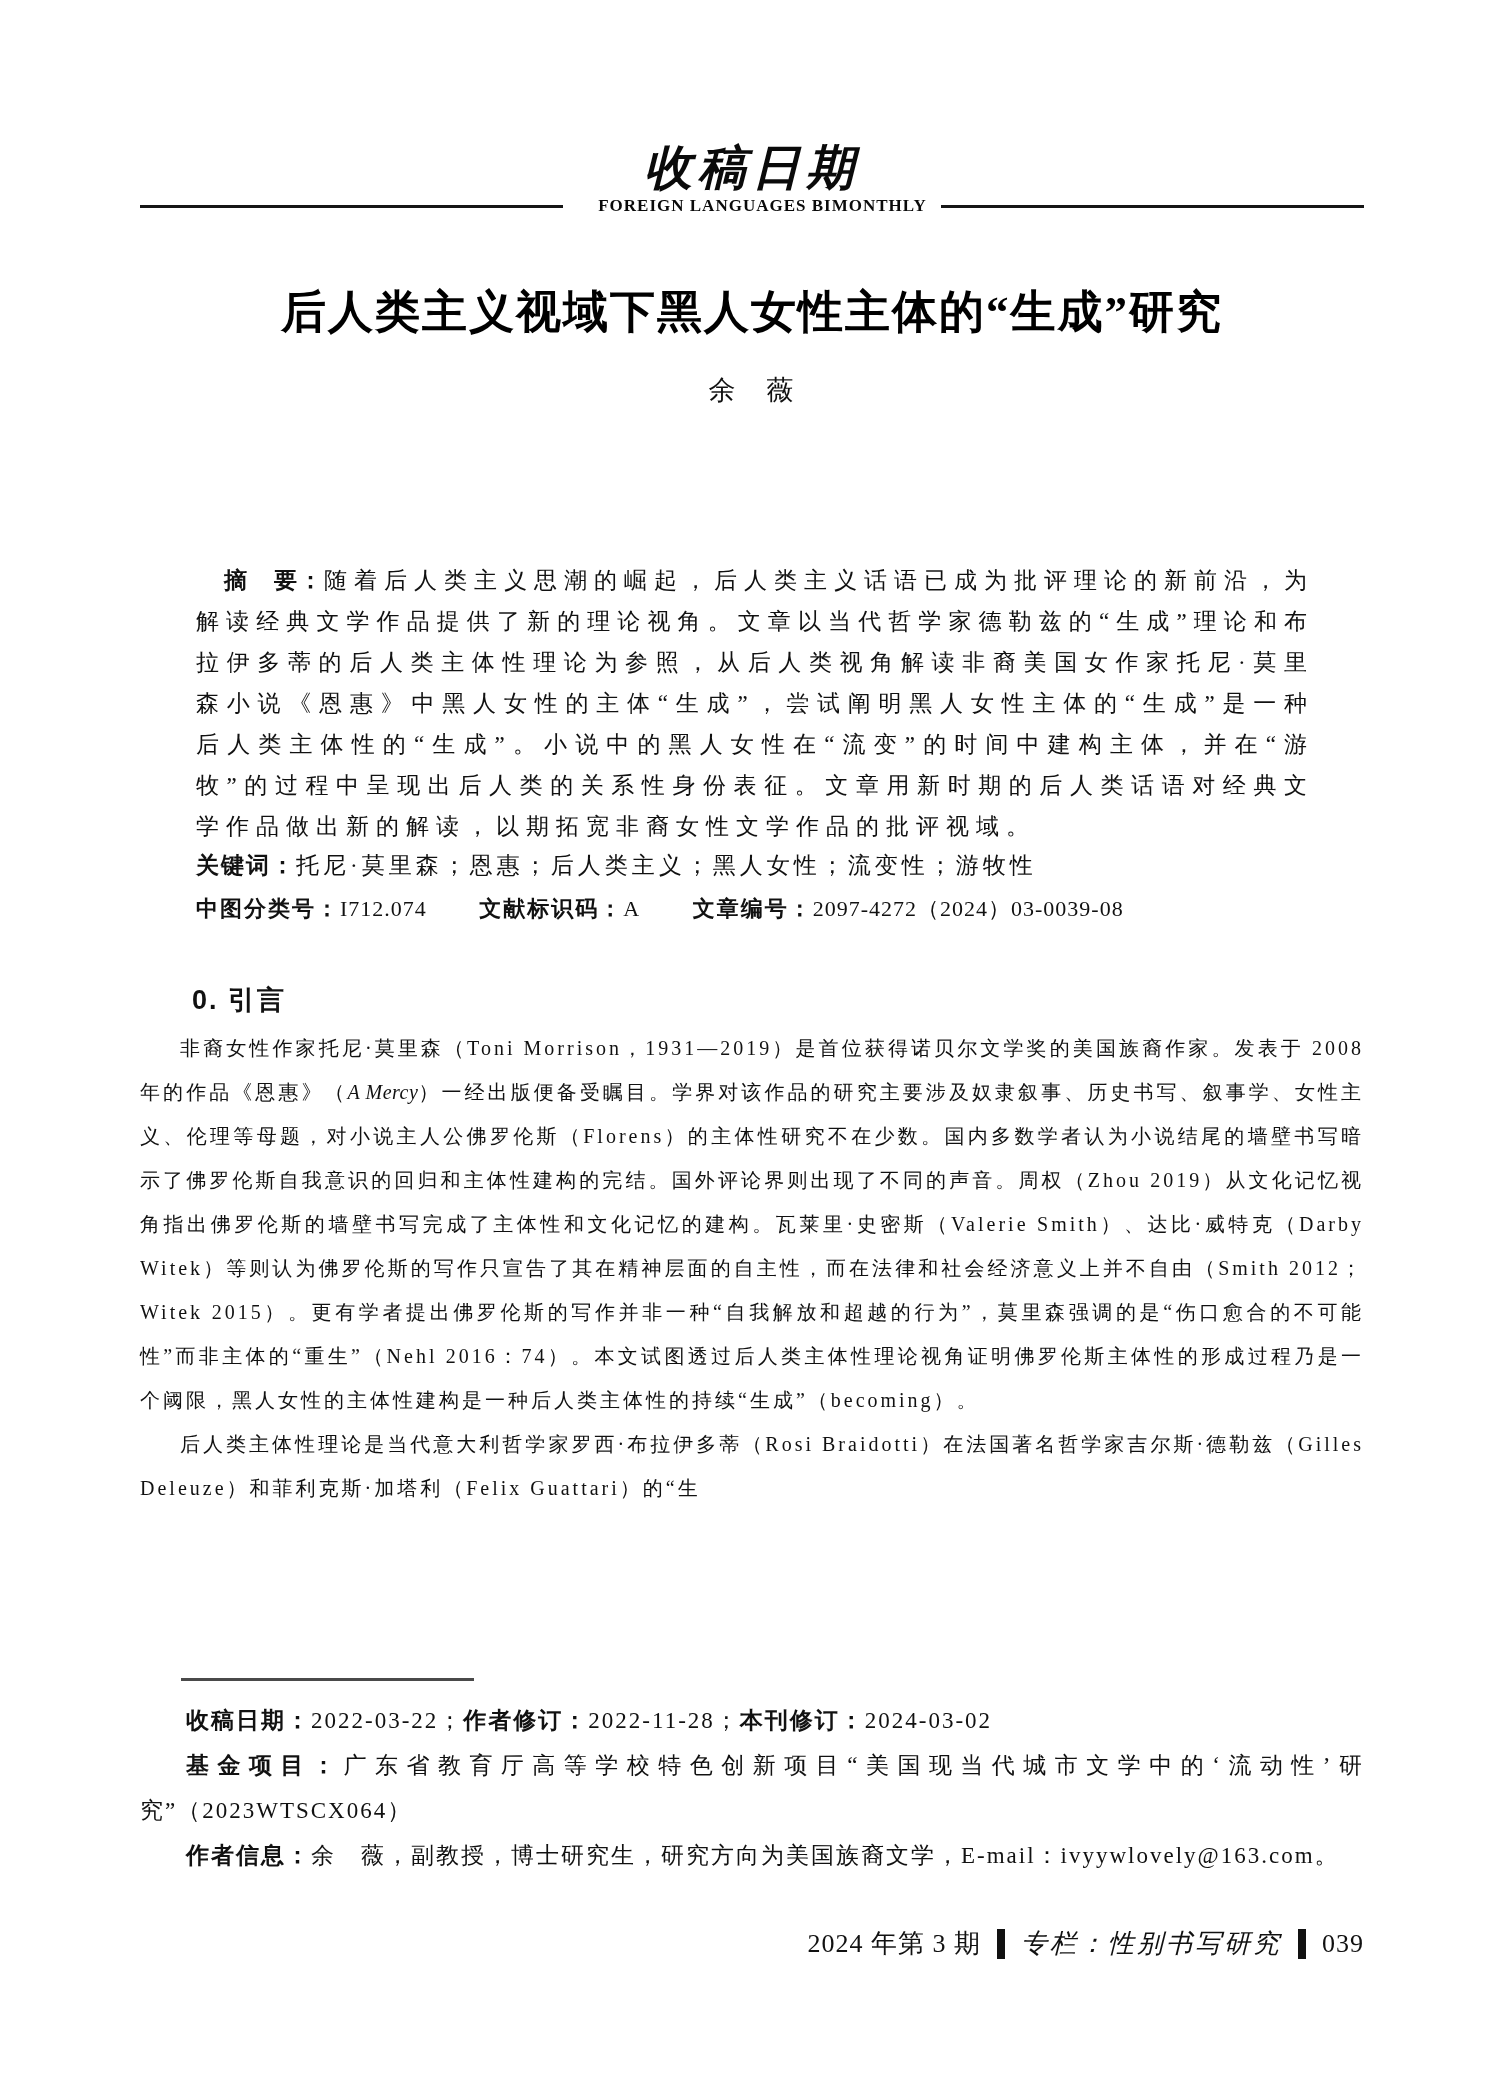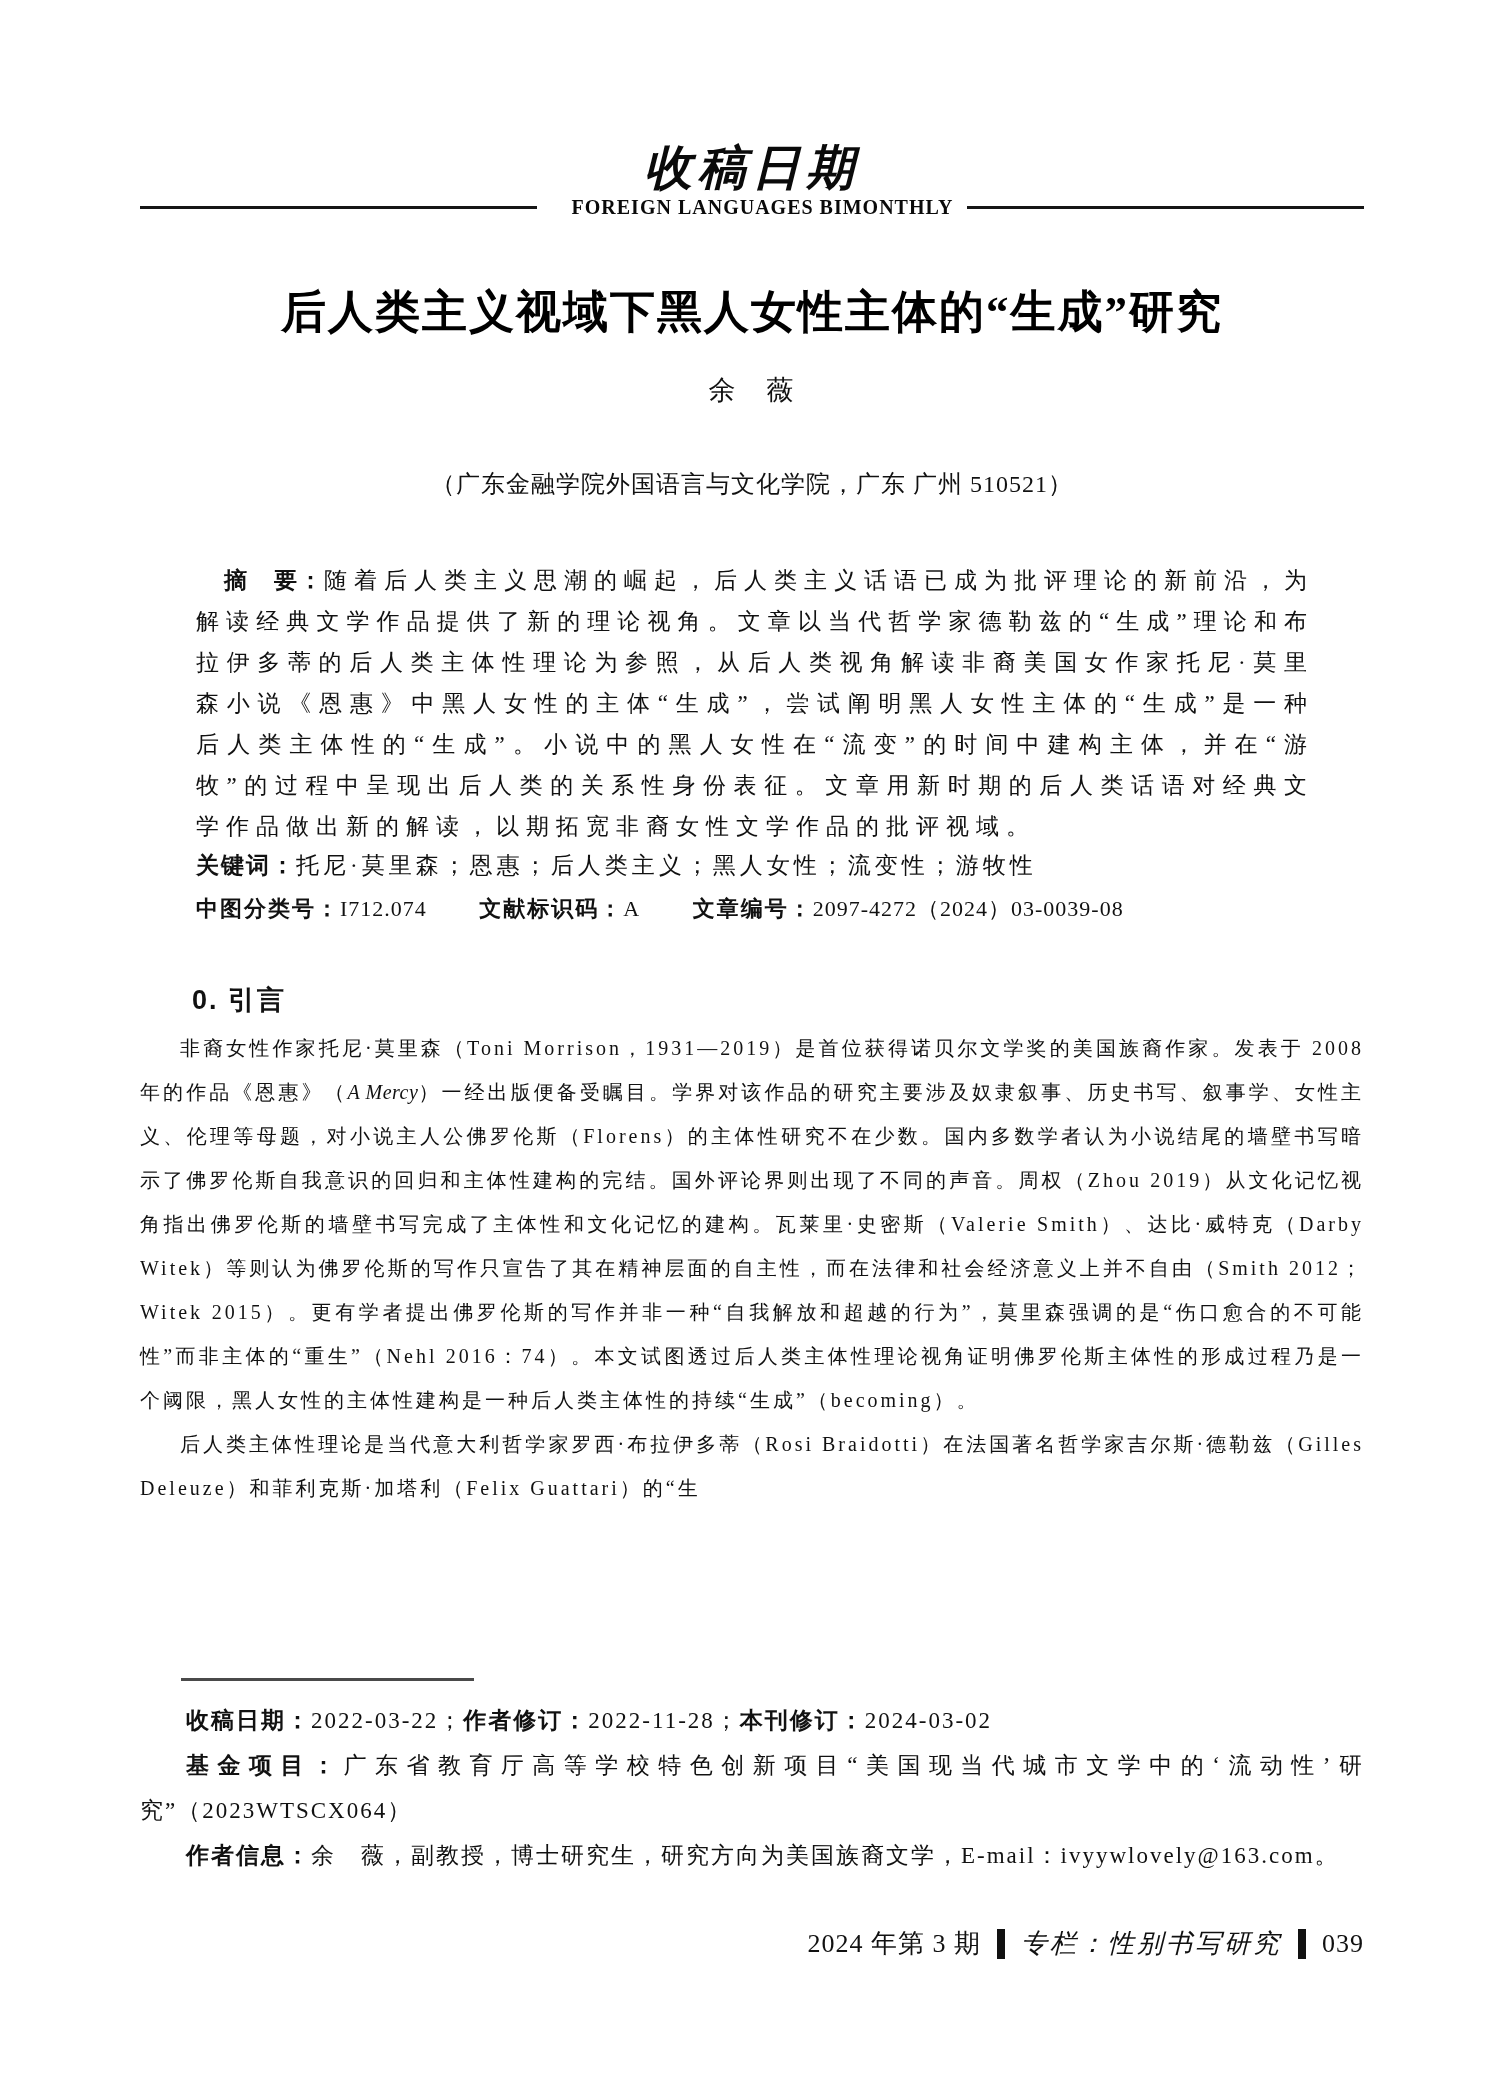--- a/index.html
+++ b/index.html
@@ -21,21 +21,21 @@
     font-size:48px;line-height:1.1;letter-spacing:6px;
     color:#0a0a0a;
   }
   .subtitle-row{
     position:absolute;top:196px;left:140px;width:1224px;
     display:flex;align-items:center;gap:14px;
   }
   .subtitle-row .rule{flex:1;height:3px;background:#161616;}
   .subtitle{
     font-family:"Liberation Serif","DejaVu Serif",serif;
-    font-weight:700;font-size:20px;letter-spacing:1px;
+    font-weight:700;font-size:17px;letter-spacing:1px;
     white-space:nowrap;color:#0a0a0a;margin-left:21px;
   }
   
   .title{
     position:absolute;top:282px;left:0;width:100%;
     text-align:center;font-weight:700;
     font-size:45px;letter-spacing:2px;color:#000;
   }
   .author{
     position:absolute;top:372px;left:0;width:100%;
@@ -104,21 +104,20 @@
 
   <div class="logo">收稿日期</div>
   <div class="subtitle-row">
     <span class="rule"></span>
     <span class="subtitle">FOREIGN LANGUAGES BIMONTHLY</span>
     <span class="rule"></span>
   </div>
 
   <div class="title">后人类主义视域下黑人女性主体的“生成”研究</div>
   <div class="author">余　薇</div>
-  <div class="affiliation">（广东金融学院外国语言与文化学院，广东 广州 510521）</div>
 
   <div class="abstract"><span class="h-label">摘　要：</span><span>随着后人类主义思潮的崛起，后人类主义话语已成为批评理论的新前沿，为解读经典文学作品提供了新的理论视角。文章以当代哲学家德勒兹的“生成”理论和布拉伊多蒂的后人类主体性理论为参照，从后人类视角解读非裔美国女作家托尼·莫里森小说《恩惠》中黑人女性的主体“生成”，尝试阐明黑人女性主体的“生成”是一种后人类主体性的“生成”。小说中的黑人女性在“流变”的时间中建构主体，并在“游牧”的过程中呈现出后人类的关系性身份表征。文章用新时期的后人类话语对经典文学作品做出新的解读，以期拓宽非裔女性文学作品的批评视域。</span></div>
 
   <div class="keywords"><span class="h-label">关键词：</span><span>托尼·莫里森；恩惠；后人类主义；黑人女性；流变性；游牧性</span></div>
 
   <div class="meta">
     <span class="group"><span class="h-label">中图分类号：</span><span>I712.074</span></span>
     <span class="group"><span class="h-label">文献标识码：</span><span>A</span></span>
     <span class="group"><span class="h-label">文章编号：</span><span>2097-4272（2024）03-0039-08</span></span>
   </div>

